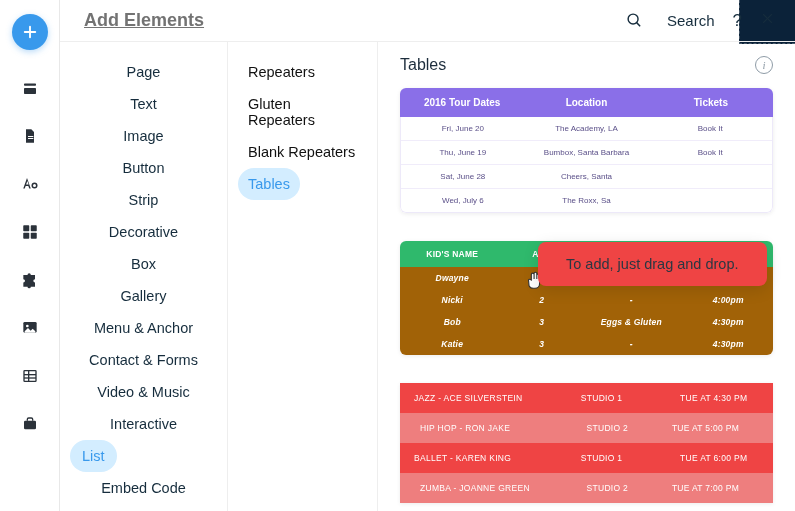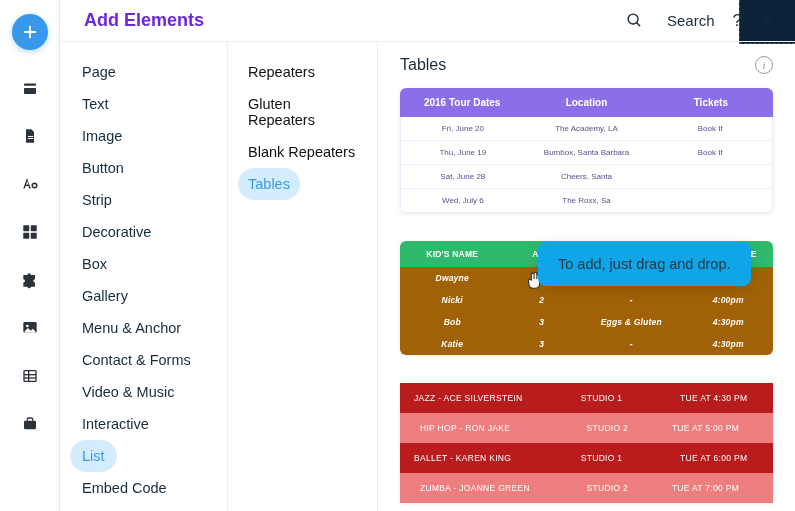--- a/index.html
+++ b/index.html
@@ -25,28 +25,28 @@
   }
   .rail .fab svg { stroke: #fff; }
   .rail .ico { width: 20px; height: 20px; display:flex; align-items:center; justify-content:center; color:#2b323a; }
 
   
   .panel { flex: 1; display:flex; flex-direction: column; }
   .header {
     display:flex; align-items:center; justify-content:space-between;
     padding: 10px 20px 10px 24px; border-bottom: 1px solid #eeeeee;
   }
-  .header h1 { font-size: 18px; font-weight: 600; color:#6d28d9; }
+  .header h1 { font-size: 18px; font-weight: 600; color:#737373;text-decoration:underline; }
   .header .right { display:flex; align-items:center; gap:18px; color:#162d3d; }
   .search { display:flex; align-items:center; gap:24px; font-size:15px; }
 
   .body { display:flex; flex:1; overflow:hidden; }
 
   
-  .col1 { width:168px; border-right:1px solid #eeeeee; padding: 14px 10px; display:flex; flex-direction:column; gap:0; }
+  .col1 { width:168px; border-right:1px solid #eeeeee; padding: 14px 10px; display:flex; flex-direction:column; gap:0;text-align:center; }
   .col1 .item { font-size:14.5px; padding:8px 12px; border-radius:999px; cursor:pointer; }
   .col1 .item.active { background:#d3edff; color:#3899ec; width:max-content; }
 
   
   .col2 { width:150px; border-right:1px solid #eeeeee; padding:14px 10px; display:flex; flex-direction:column; }
   .col2 .item { font-size:14.5px; padding:8px 10px; border-radius:999px; cursor:pointer; color:#111; }
   .col2 .item.active { background:#d3edff; color:#3899ec; width:max-content; }
 
   
   .col3 { flex:1; padding:14px 22px 0 22px; position:relative; overflow:hidden; }
@@ -69,27 +69,27 @@
   .green .row { grid-template-columns:1.4fr 1fr 1.4fr 1.2fr; color:#fff; font-size:8.5px; font-style:italic; font-weight:600; padding:6px 0; }
   .green .tbody { background:#a16207; }
   .green .tbody .row + .row { border-top:none; }
   .green { border-radius:6px; }
   .green .hdr, .green .row { letter-spacing:.2px; }
 
   
   .red { border-radius:0; }
   .red .row { grid-template-columns:1.6fr 1fr 1.2fr; font-size:8.5px; color:#fff; text-align:left; padding:10px 14px; font-weight:500; letter-spacing:.3px;}
   .red .row span:nth-child(2), .red .row span:nth-child(3){ text-align:center; }
-  .red .a { background:#b91c1c;gap:29px; }
+  .red .a { background:#ef4444;gap:29px; }
   .red .b { background:#ee7e7e;padding-left:20px; }
 
   
   .tooltip {
     position:absolute; top:200px; left:160px;
-    background:#0ea5e9; border-radius:8px; padding:14px 20px;
+    background:#ef4444; border-radius:8px; padding:14px 28px;
     box-shadow:0 4px 16px rgba(0,0,0,0.12);
     font-size:14.5px; color:#2b3742; z-index:3;
   }
   .cursor-hand { position:absolute; top:227px; left:146px; z-index:2; }
 
   
   .bgstrip { position:fixed; top:0; right:0; width:56px; height:44px; background:#0b2239; z-index:-1; border:1px dashed #4a5b6b; border-top:none; border-right:none;}
 
 </style>
 </head>

